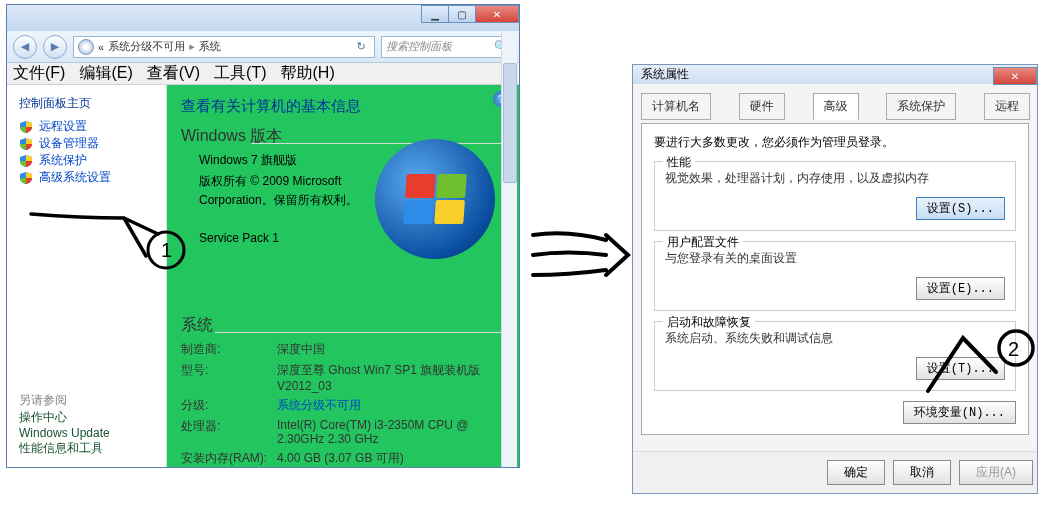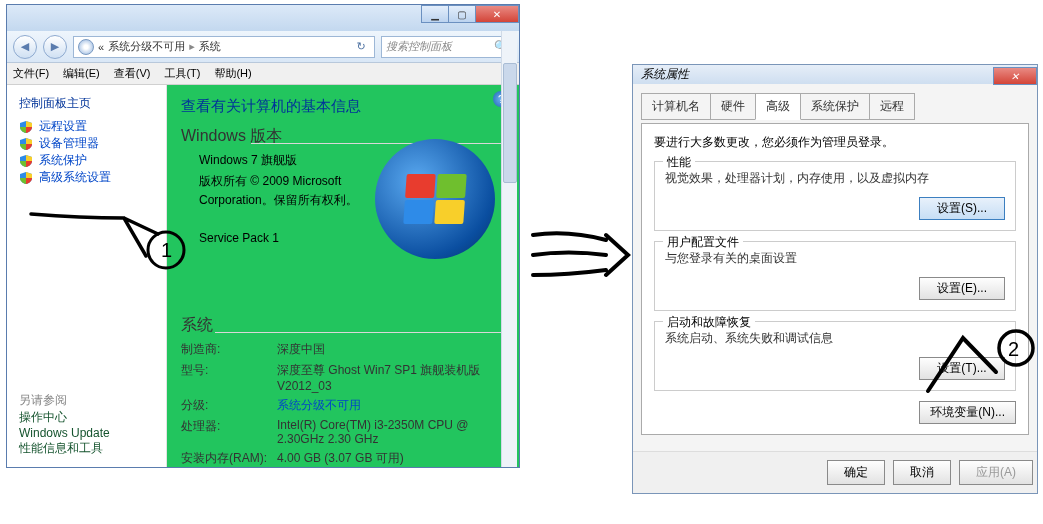--- a/index.html
+++ b/index.html
@@ -70,21 +70,21 @@
 }
 .addr-sep{color:#888;}
 .addr-refresh{width:18px;height:18px;display:flex;align-items:center;justify-content:center;color:#4a6fa0;}
 .search-box {
   width:132px;height:22px;border:1px solid #9db7d6;background:#fff;
   display:flex;align-items:center;padding:0 4px;color:#888;font-style:italic;font-size:11px;
 }
 .search-box .mag{margin-left:auto;color:#4a6fa0;font-style:normal;}
 .menu-bar {
   height:22px;background:#f0f0f0;display:flex;align-items:center;
-  padding:0 6px;gap:14px;font-size:11px;border-bottom:1px solid #d0d0d0;
+  padding:0 6px;gap:14px;font-size:16px;border-bottom:1px solid #d0d0d0;
 }
 .menu-bar span{cursor:default;}
 .body-split {flex:1;display:flex;overflow:hidden;}
 .side-nav {
   width:160px;background:#fff;padding:10px 12px;border-right:1px solid #e2e2e2;
   display:flex;flex-direction:column;gap:0;justify-content:flex-end;
 }
 .side-title{color:#003399;font-size:12px;}
 .side-link{color:#0046c8;display:flex;align-items:center;gap:6px;font-size:12px;}
 .shield{width:14px;height:14px;position:relative;}
@@ -123,26 +123,26 @@
 .sys-section{margin-top:8px;}
 .scroll-hint{position:absolute;right:2px;top:26px;bottom:0;width:16px;background:#eef3f9;border-left:1px solid #d0dae7;}
 .scroll-thumb{position:absolute;right:2px;top:58px;width:14px;height:120px;background:#cad8eb;border:1px solid #a9bcd4;border-radius:2px;}
 
 .right-window {
   position:absolute;left:632px;top:64px;width:406px;height:430px;
   border:1px solid #7a95b8;background:#f4f4f4;font-size:12px;
   display:flex;flex-direction:column;
 }
 .right-title{height:26px;background:linear-gradient(#e6eef8,#cedef0);
-  display:flex;align-items:center;padding:0 8px;color:#000;position:relative;font-style:italic;}
+  display:flex;align-items:center;padding:0 8px;color:#000;position:relative;}
 .right-title .win-btn.close{position:absolute;right:0;top:2px;height:18px;}
-.tabstrip{display:flex;margin:8px 8px 4px 8px;}
+.tabstrip{display:flex;margin:8px 8px 4px 8px;justify-content:space-between;}
 .tab{padding:4px 10px;border:1px solid #aaa;background:#f4f4f4;margin-right:-1px;color:#333;position:relative;top:1px;}
 .tab.active{background:#fff;border-bottom:1px solid #fff;z-index:2;}
-.tabbody{flex:1;margin:0 8px 16px 8px;border:1px solid #aaa;background:#fff;padding:10px 12px;}
+.tabbody{flex:1;margin:0 8px 16px 8px;border:1px solid #aaa;background:#fff;padding:10px 12px;font-family:Liberation Mono, monospace;}
 .admin-note{margin-bottom:10px;}
 .group{border:1px solid #ccc;padding:8px 10px 10px 10px;margin-bottom:10px;position:relative;}
 .group-legend{position:absolute;top:-8px;left:8px;background:#fff;padding:0 4px;font-size:12px;}
 .group-desc{margin-bottom:10px;color:#333;}
 .group-btn{
   float:right;padding:2px 10px;border:1px solid #8a8a8a;
   background:linear-gradient(#fefefe,#e2e2e2);font-size:12px;
   min-width:86px;text-align:center;
 }
 .group::after{content:"";display:block;clear:both;}

